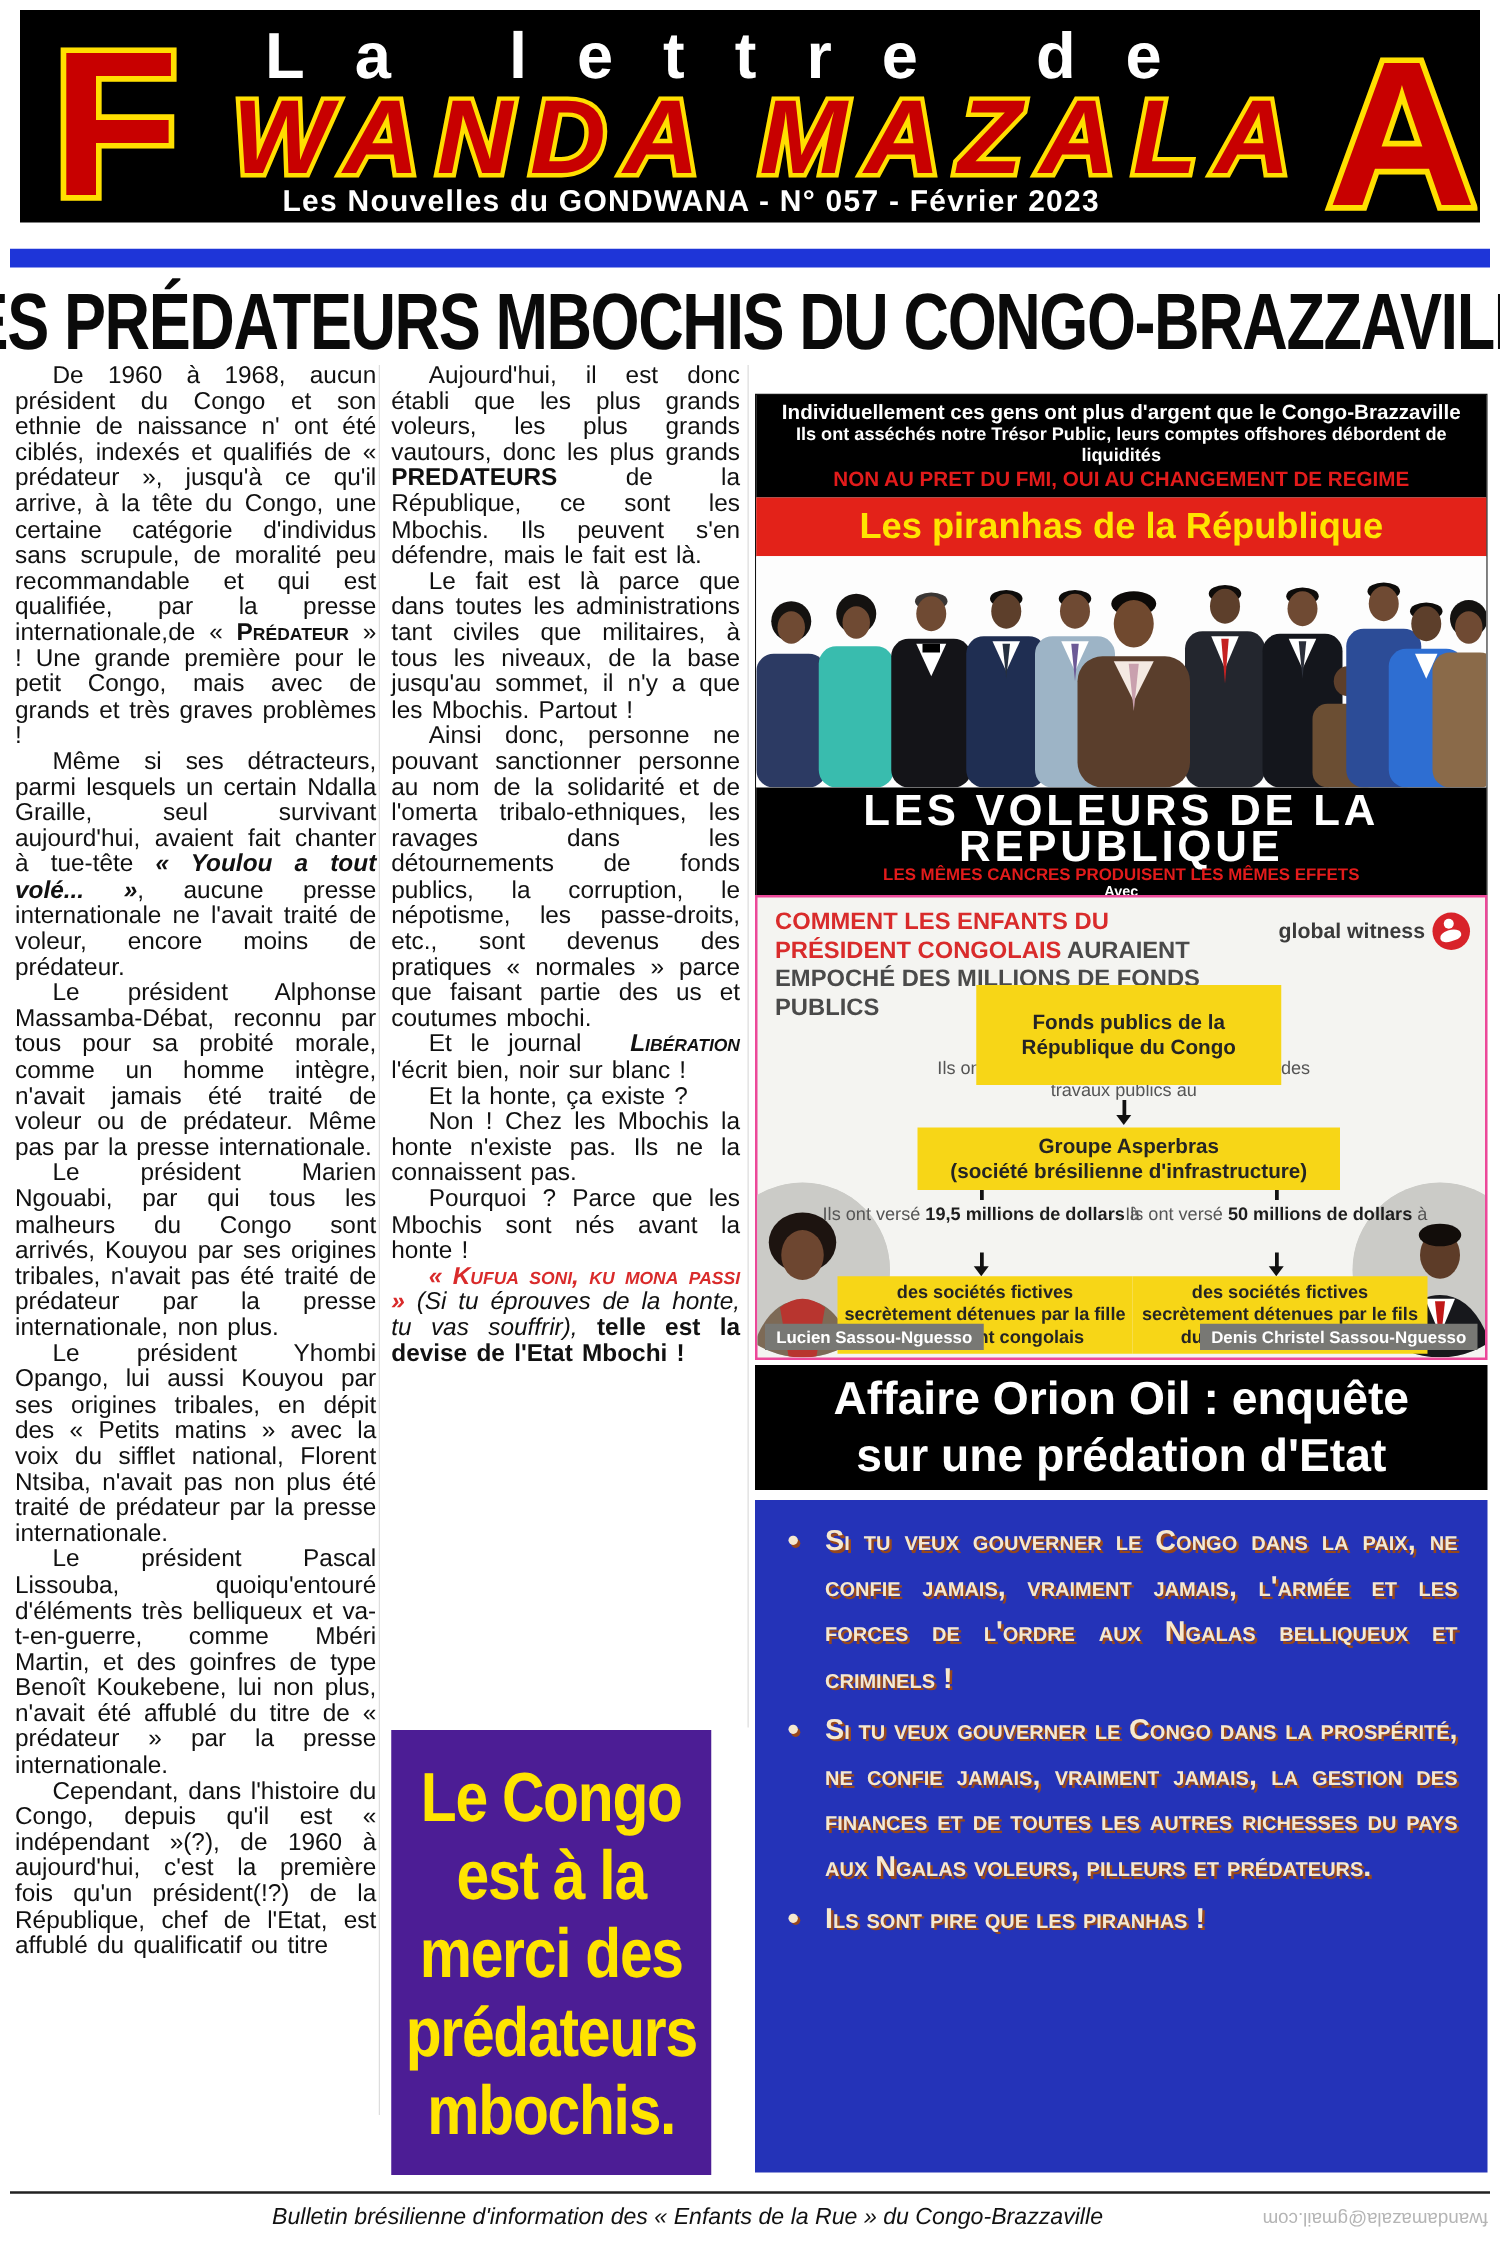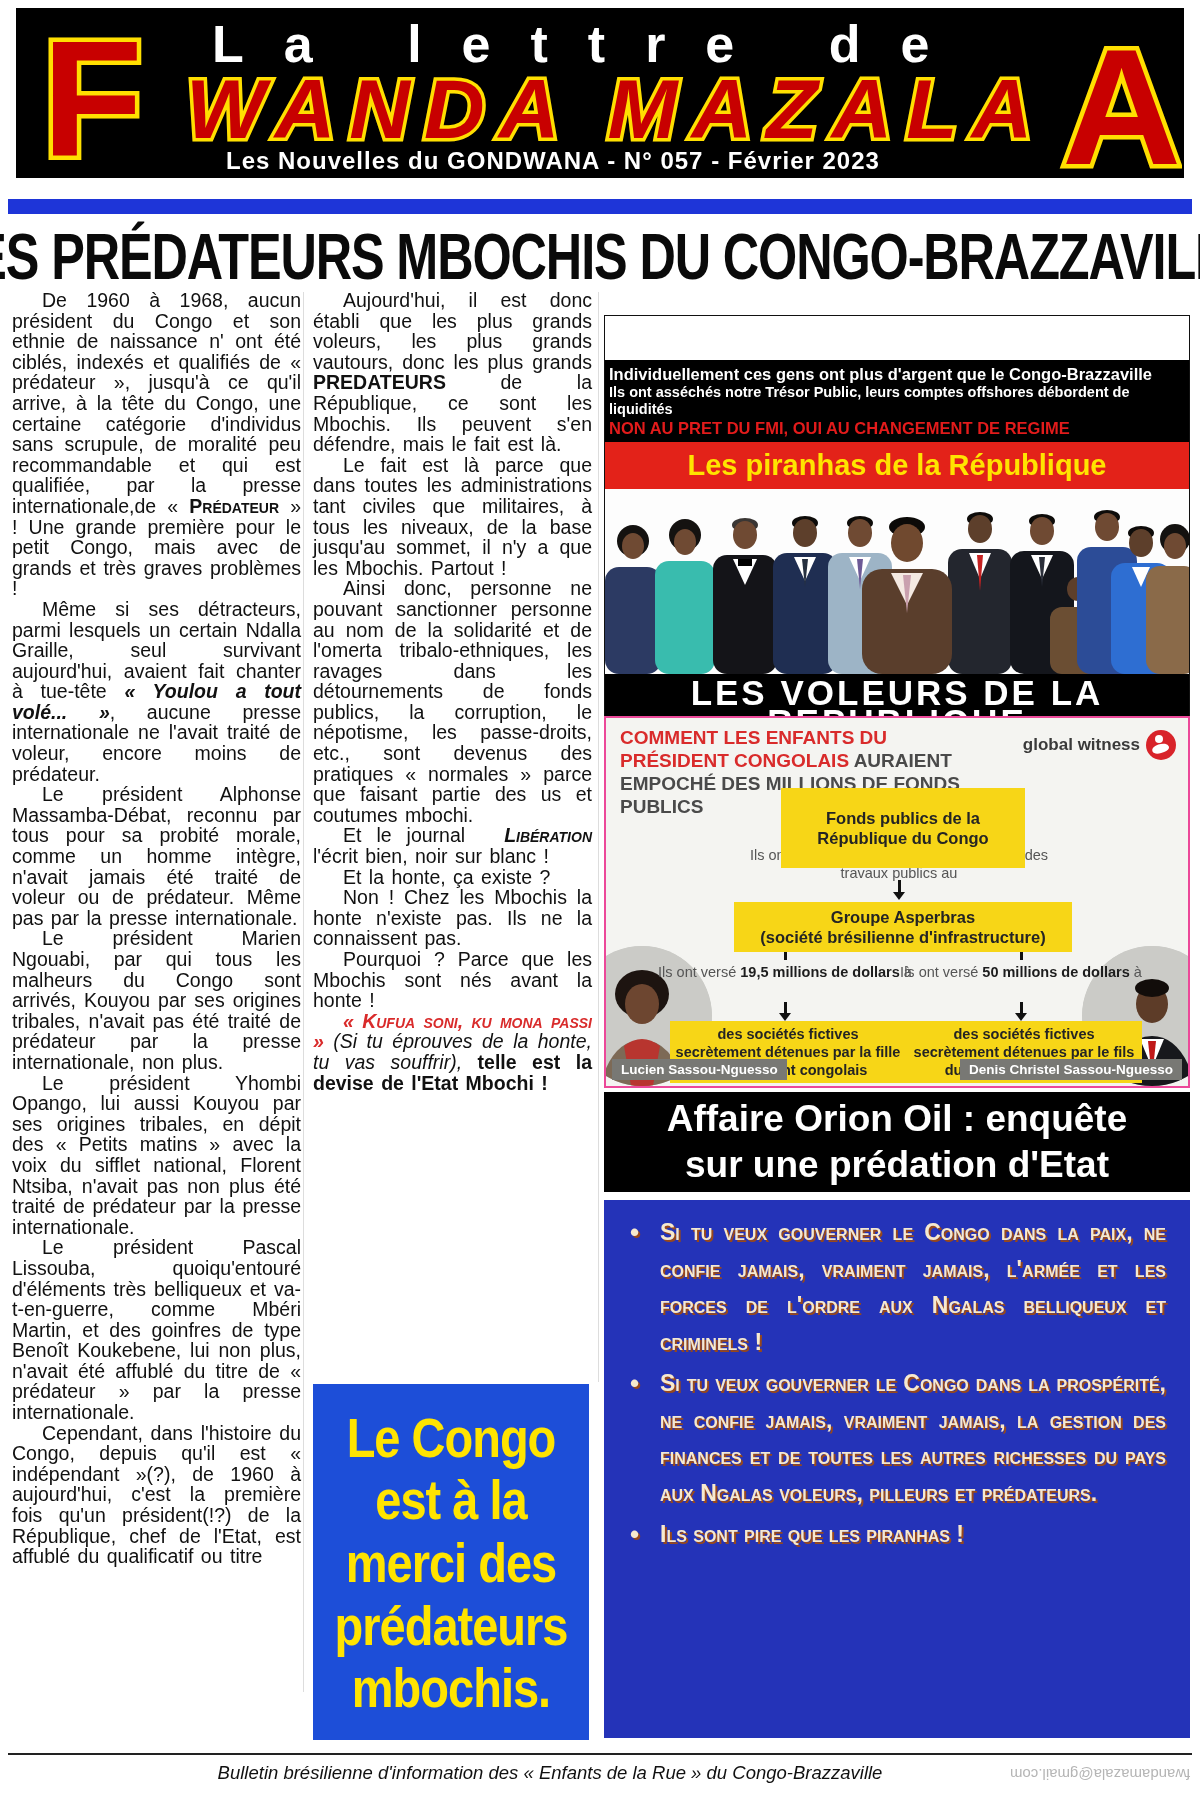--- a/index.html
+++ b/index.html
@@ -28,28 +28,28 @@
   .para.noindent{text-indent:0;}
   .s-b{font-weight:700;}
   .s-i{font-style:italic;}
   .s-bi{font-weight:700;font-style:italic;}
   .s-sc{font-weight:700;font-variant:small-caps;}
   .s-bisc{font-weight:700;font-style:italic;font-variant:small-caps;margin-left:24px;}
   .s-redsc{font-weight:700;font-style:italic;font-variant:small-caps;color:#d92b2b;}
   .s-red{color:#e21b1b;}
 
   
-  .quote-box{position:absolute;left:313px;top:1384px;width:276px;height:356px;background:#1d4ed8;
+  .quote-box{position:absolute;left:313px;top:1384px;width:256px;height:356px;background:#4c1d95;
              display:flex;align-items:center;justify-content:center;}
   .quote-text{white-space:pre-line;text-align:center;font-weight:700;font-size:47px;line-height:53px;
               color:#ffe400;letter-spacing:-1px;transform:scaleY(1.18);}
 
   
   .right-top{position:absolute;left:604px;top:315px;width:586px;border:1px solid #111;box-sizing:border-box;}
-  .claims{background:#000;text-align:left;padding:5px 4px 4px;margin-top:44px;}
+  .claims{background:#000;text-align:center;padding:5px 4px 4px;}
   .claims .c1{color:#fff;font-weight:700;font-size:16.5px;line-height:19px;}
   .claims .c2{color:#fff;font-weight:700;font-size:14.5px;line-height:17px;}
   .claims .c3{color:#e21b1b;font-weight:700;font-size:16.5px;line-height:20px;}
   .piranhas{background:#e32219;height:47px;display:flex;align-items:center;justify-content:center;}
   .piranhas span{color:#ffe400;font-weight:700;font-size:29px;}
   .montage{height:185px;background:#fff;overflow:hidden;position:relative;}
   .montage svg{display:block;}
   .montage-black{background:#000;text-align:center;padding:4px 6px 7px;position:relative;}
   .mb-title{color:#fff;font-weight:700;font-size:35px;letter-spacing:3px;line-height:29px;}
   .mb-sub{color:#e21b1b;font-weight:700;font-size:13.5px;line-height:16px;}

